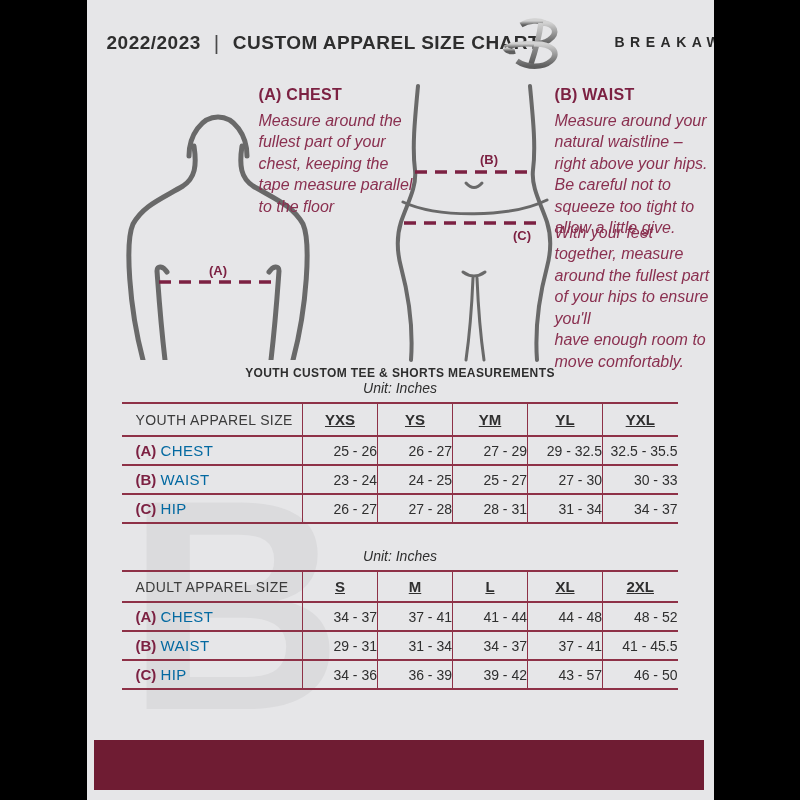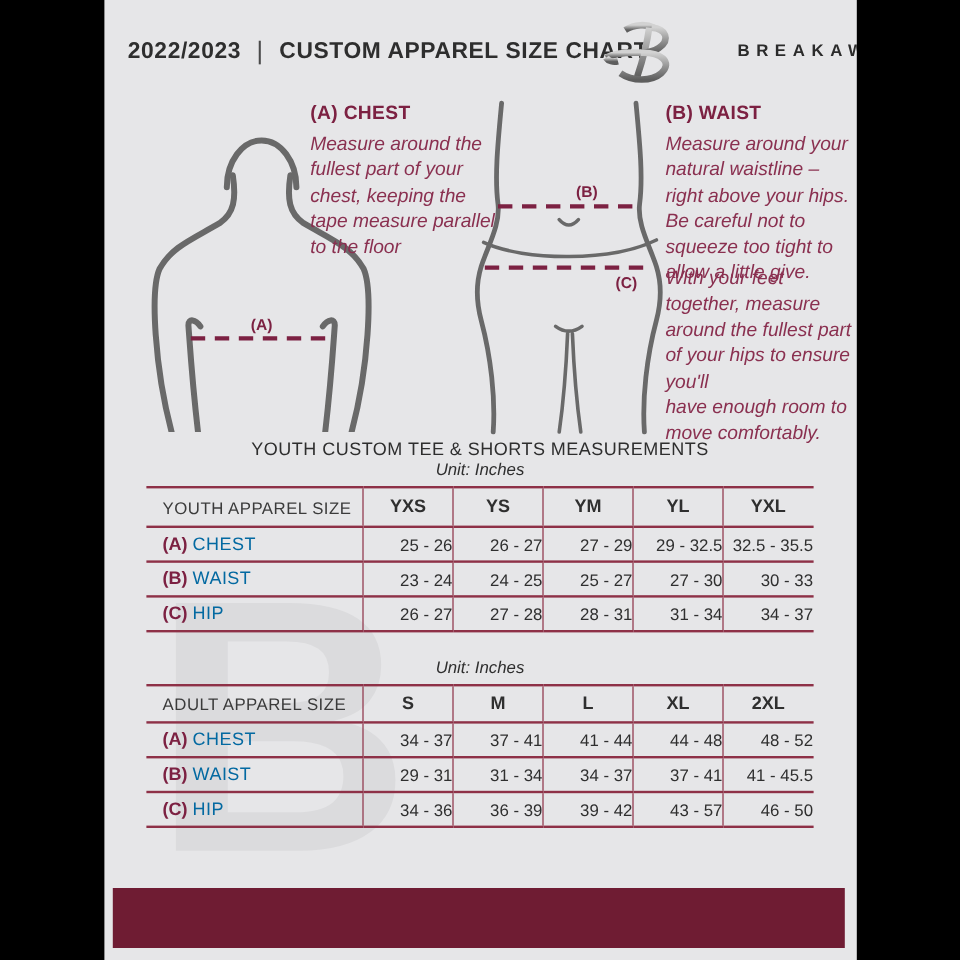--- a/index.html
+++ b/index.html
@@ -28,31 +28,31 @@
   .inst p{font-size:16px;font-style:italic;color:var(--body-text);line-height:1.34;white-space:pre-line;}
   .inst-chest{left:172px;top:86px;width:170px;}
   .inst-waist{left:468px;top:86px;width:168px;}
   .inst-hips{left:468px;top:222px;width:172px;}
 
   
   .fig{z-index:1;}
 
   
   .size-section{left:0;top:0;width:627px;text-align:center;z-index:2;}
-  .size-section h2{font-size:15px;font-weight:normal;color:var(--dark);letter-spacing:.4px;text-align:center;}
+  .size-section h2{font-size:12px;font-weight:bold;color:var(--dark);letter-spacing:.4px;text-align:center;}
   .size-section .unit{font-size:14px;font-style:italic;color:#2f2f2f;margin-top:0;}
   table.size-table{border-collapse:collapse;width:556px;margin:6px 0 0 35px;table-layout:fixed;}
   table.size-table th,table.size-table td{border-top:2px solid var(--line);font-weight:normal;}
   table.size-table tr:last-child td{border-bottom:2px solid var(--line);}
   table.size-table th{height:33px;}
   table.size-table td{height:29px;}
   .adult table.size-table th{height:31px;}
   table.size-table .col-label{width:181px;text-align:left;padding-left:14px;}
   table.size-table th.col-label{font-size:14px;color:#3b3b3b;letter-spacing:.4px;}
-  table.size-table th.col-size{font-size:15px;font-weight:bold;color:#2f2f2f;text-align:center;border-left:1.5px solid var(--line);}
+  table.size-table th.col-size{font-size:15px;font-weight:bold;color:#2f2f2f;text-align:center;border-left:1.5px solid var(--line);text-decoration:underline;}
   table.size-table td.cell-val{font-size:14px;color:#2f2f2f;text-align:right;border-left:1.5px solid var(--line);}
   td.col-label .marker{font-weight:bold;color:var(--head-text);font-size:15px;}
   td.col-label .lbl{font-size:15px;color:#0369a1;letter-spacing:.4px;}
 
   
   .footer-bar{left:7px;top:740px;width:610px;height:50px;background:var(--maroon);z-index:3;}
 
   svg text{font-family:"Liberation Sans",sans-serif;font-weight:bold;fill:var(--head-text);}
 </style>
 </head>

